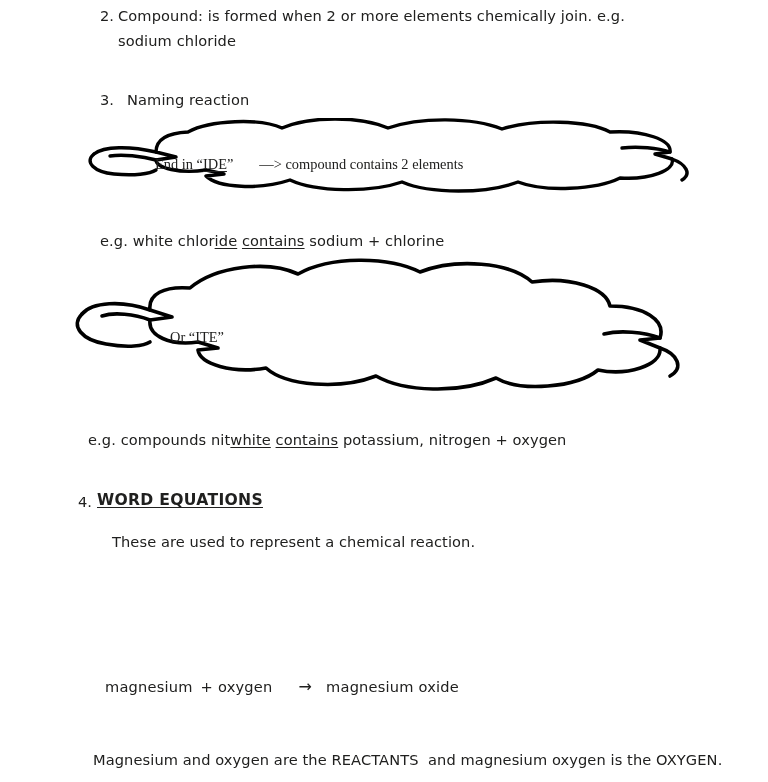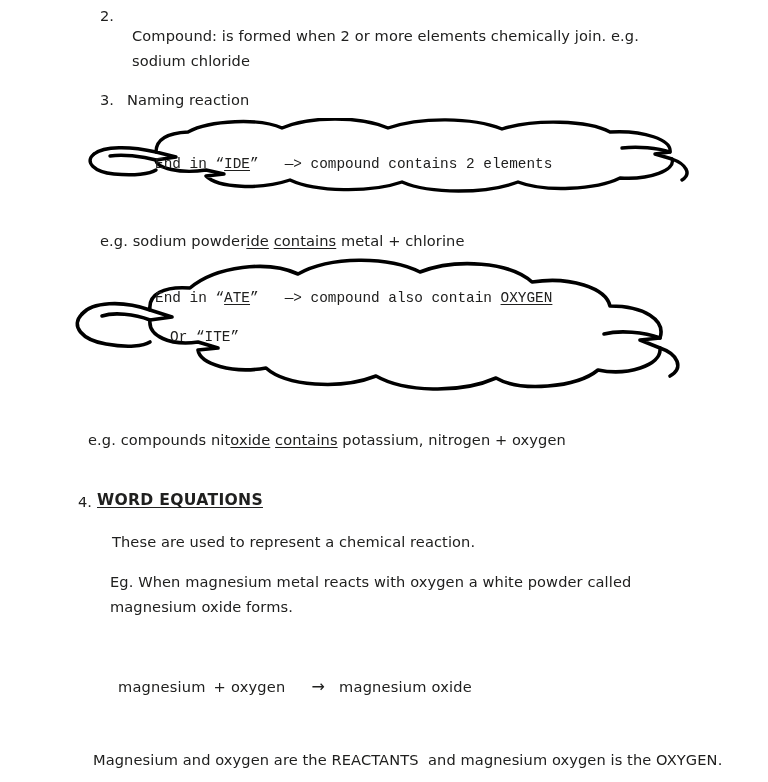--- a/index.html
+++ b/index.html
@@ -43,34 +43,34 @@
   .bold-ul {
     font-weight: bold;
     text-decoration: underline;
     text-underline-offset: 2px;
     font-size: 15.6px;
     letter-spacing: 0.3px;
   }
 
   
   #item2-num   { left: 100px; top: 3px; }
-  #item2-text  { left: 132px; top: 3px; width: 560px; margin-top: 20px; }
+  #item2-text  { left: 118px; top: 3px; width: 560px; }
 
   
   #item3-num   { left: 100px; top: 87px; }
   #item3-text  { left: 127px; top: 87px; width: 450px; }
 
   
   .cloud-wrap { position: absolute; }
   #cloud1-wrap { left: 10px; top: 118px; width: 680px; height: 78px; }
   #cloud2-wrap { left: 10px; top: 258px; width: 680px; height: 135px; }
   .cloud-svg { display: block; width: 100%; height: 100%; }
   .cloud-text {
     position: absolute;
-    font-family: Liberation Mono, monospace;
+    font-family: Liberation Serif, serif;
     font-size: 14.4px;
     line-height: 24px;
     color: #20201f;
     white-space: pre;
   }
   #cloud1-line1 { left: 145px; top: 34px; }
   #cloud2-line1 { left: 145px; top: 28px; }
   #cloud2-line2 { left: 160px; top: 67px; text-align: center; }
 
   
@@ -81,21 +81,20 @@
   #sec4-num   { left: 78px;  top: 489px; }
   #sec4-title { left: 97px;  top: 488px; }
   #sec4-line1 { left: 112px; top: 529px; }
   #sec4-line2 { left: 110px; top: 569px; width: 600px; }
 
   
   #equation {
     left: 105px; top: 674px;
     font-size: 14.6px;
     letter-spacing: 0.2px;
-    margin-left: 13px;
   }
   .arrow-glyph { font-size: 16px; }
 
   
   #final-line { left: 93px; top: 747px; }
 </style>
 </head>
 <body>
 
 <div class="page">
@@ -128,21 +127,21 @@
         Z" fill="#ffffff" stroke="#000000" stroke-width="3.4" stroke-linejoin="round" stroke-linecap="round"></path>
       <path d="M 660 34 C 648 30, 628 28, 612 30" fill="none" stroke="#000000" stroke-width="3.4" stroke-linecap="round"></path>
       <path d="M 146 42 C 132 38, 112 36, 100 38" fill="none" stroke="#000000" stroke-width="3.4" stroke-linecap="round"></path>
       <path d="M 146 34 C 120 28, 94 28, 84 36" fill="none" stroke="#000000" stroke-width="3.4" stroke-linecap="round"></path>
       <path d="M 84 36 C 74 44, 84 54, 104 56 C 124 58, 140 56, 146 52" fill="none" stroke="#000000" stroke-width="3.4" stroke-linecap="round"></path>
       <path d="M 662 41 C 676 46, 682 56, 672 62" fill="none" stroke="#000000" stroke-width="3.4" stroke-linecap="round"></path>
     </svg>
     <div class="cloud-text" id="cloud1-line1"><span>End in “</span><u class="ul">IDE</u><span>”</span><span style="display:inline-block;width:26px"></span><span>—&gt;</span><span> compound contains 2 elements</span></div>
   </div>
 
-  <div class="txt" id="eg-sodium"><span>e.g. sodium powder</span><u class="ul">ide</u><span> </span><u class="ul">contains</u><span> metal + chlorine</span></div>
+  <div class="txt" id="eg-sodium"><span>e.g. white chlor</span><u class="ul">ide</u><span> </span><u class="ul">contains</u><span> sodium + chlorine</span></div>
 
   <div class="cloud-wrap" id="cloud2-wrap">
     <svg class="cloud-svg" viewBox="0 0 680 135" preserveAspectRatio="none">
       <path d="
         M 180 30
         C 206 8, 258 2, 288 16
         C 320 -2, 378 -2, 410 14
         C 446 0, 500 4, 522 24
         C 560 18, 596 30, 600 48
         C 634 48, 656 62, 650 80
@@ -156,28 +155,26 @@
         C 160 88, 138 78, 140 62
         L 162 59 L 140 52
         C 138 36, 154 28, 180 30
         Z" fill="#ffffff" stroke="#000000" stroke-width="3.6" stroke-linejoin="round" stroke-linecap="round"></path>
       <path d="M 650 80 C 634 74, 610 72, 594 76" fill="none" stroke="#000000" stroke-width="3.6" stroke-linecap="round"></path>
       <path d="M 140 62 C 124 56, 104 54, 92 58" fill="none" stroke="#000000" stroke-width="3.6" stroke-linecap="round"></path>
       <path d="M 140 52 C 112 42, 82 44, 72 56" fill="none" stroke="#000000" stroke-width="3.6" stroke-linecap="round"></path>
       <path d="M 72 56 C 60 68, 72 82, 96 86 C 118 90, 134 88, 140 84" fill="none" stroke="#000000" stroke-width="3.6" stroke-linecap="round"></path>
       <path d="M 650 90 C 668 96, 674 110, 660 118" fill="none" stroke="#000000" stroke-width="3.6" stroke-linecap="round"></path>
     </svg>
-    <div class="cloud-text" id="cloud2-line1"><span>End in “</span><u class="ul">ATE</u><span>”</span><span style="display:inline-block;width:26px"></span><span>—&gt;</span><span> compound also contain </span><u class="ul">OXYGEN</u></div>
     <div class="cloud-text" id="cloud2-line2">Or “ITE”</div>
   </div>
 
-  <div class="txt" id="eg-potassium"><span>e.g. compounds nit</span><u class="ul">oxide</u><span> </span><u class="ul">contains</u><span> potassium, nitrogen + oxygen</span></div>
+  <div class="txt" id="eg-potassium"><span>e.g. compounds nit</span><u class="ul">white</u><span> </span><u class="ul">contains</u><span> potassium, nitrogen + oxygen</span></div>
 
   <div class="num" id="sec4-num">4.</div>
   <div class="txt" id="sec4-line1">These are used to represent a chemical reaction.</div>
   <div class="txt bold-ul" id="sec4-title">WORD EQUATIONS</div>
-  <div class="txt" id="sec4-line2">Eg. When magnesium metal reacts with oxygen a white powder called magnesium oxide forms.</div>
 
   <div class="txt" id="equation"><span>magnesium</span><span style="display:inline-block;width:8px"></span><span>+</span><span style="display:inline-block;width:5px"></span><span>oxygen</span><span style="display:inline-block;width:26px"></span><span class="arrow-glyph">→</span><span style="display:inline-block;width:14px"></span><span>magnesium oxide</span></div>
 
   <div class="txt" id="final-line"><span>Magnesium and oxygen are the </span><span>REACTANTS</span><span>  and magnesium oxygen is the </span><span>OXYGEN</span><span>.</span></div>
 
 </div>
 
 </body></html>

